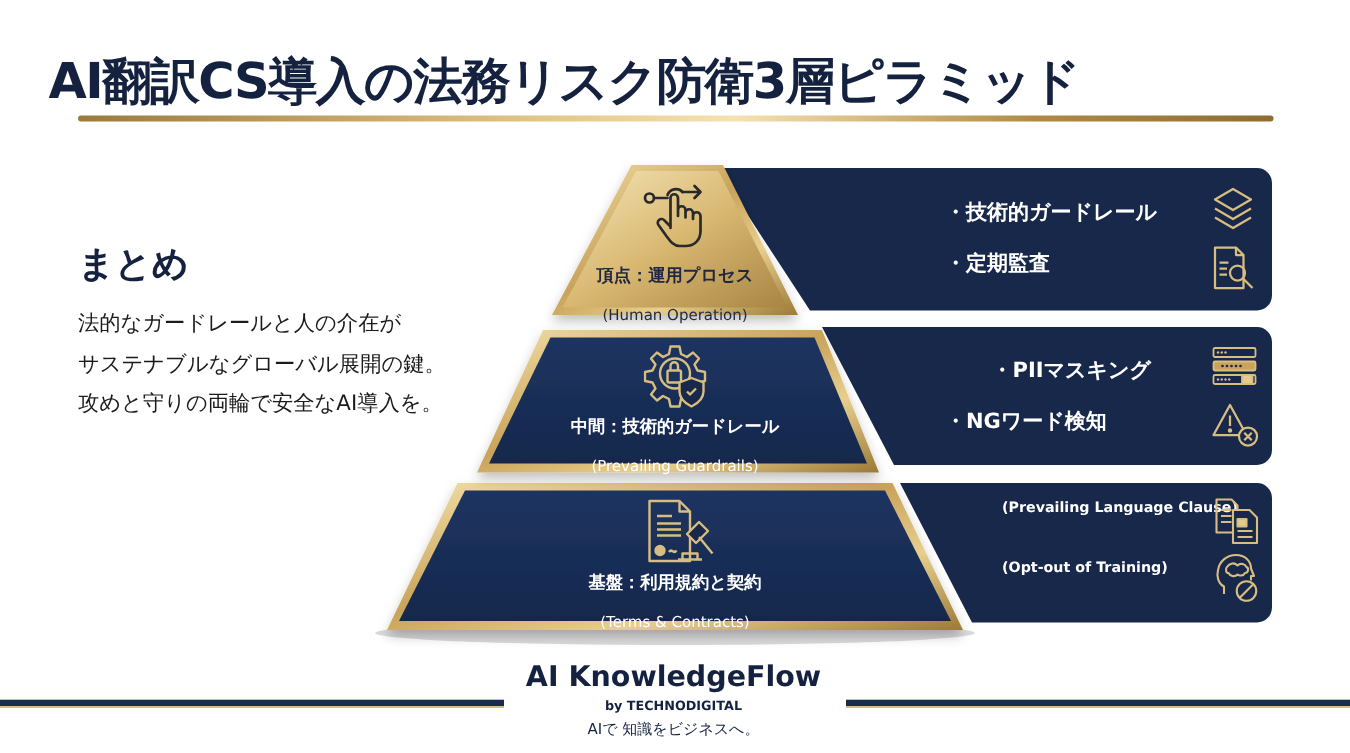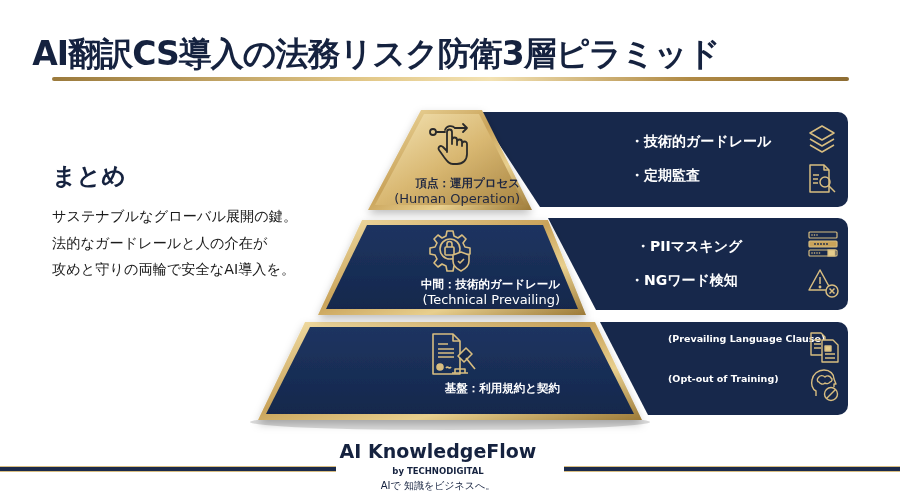--- a/index.html
+++ b/index.html
@@ -4,45 +4,45 @@
 <style>
   *{box-sizing:border-box;margin:0;padding:0}
   html,body{width:900px;height:502px;overflow:hidden;background:#ffffff}
   body{position:relative;font-family:"DejaVu Sans","Liberation Sans",sans-serif;color:#14213d}
   .title{position:absolute;left:0;width:752px;top:34px;text-align:center;font-size:33px;font-weight:bold;color:#15223f;letter-spacing:-1px;line-height:40px}
   .title-rule{position:absolute;left:52px;width:797px;top:77px;height:4px;background:linear-gradient(90deg,#9b7a3c,#e3c98a 40%,#f3e2b3 55%,#b08a45 80%,#8e6d33);border-radius:2px}
   .summary-h{position:absolute;left:52px;top:160px;font-size:24px;font-weight:bold;color:#15223f}
   .summary-body{position:absolute;left:52px;top:203px;font-size:14.2px;line-height:26.5px;color:#1b1b1b;white-space:nowrap}
   .summary-body div{height:26.5px}
   svg.canvas{position:absolute;left:0;top:0}
-  .tier-label{position:absolute;text-align:right;white-space:nowrap}
+  .tier-label{position:absolute;text-align:center;white-space:nowrap}
   .tier-label .jp{font-size:11.5px;font-weight:bold}
-  .tier-label .en{font-size:13px;margin-top:0}
+  .tier-label .en{font-size:10px;margin-top:14px}
   .tier-top .jp,.tier-top .en{color:#1f2741}
   .tier-mid .jp,.tier-mid .en,.tier-bot .jp,.tier-bot .en{color:#ffffff}
   .panel-item{position:absolute;color:#fff;font-weight:bold;font-size:14px;white-space:nowrap}
   .panel-item .sub{display:block;font-size:9.5px;font-weight:bold;margin-left:14px;margin-top:1px}
   .panel-item.big{font-size:15px}
   .icon{position:absolute}
-  .brand{position:absolute;left:4px;width:868px;text-align:center}
+  .brand{position:absolute;left:15px;width:868px;text-align:center}
   .brand-name{top:440px;font-size:19px;font-weight:bold;color:#15223f}
   .brand-by{top:466px;font-size:8.5px;font-weight:bold;color:#15223f}
   .brand-tag{top:479px;font-size:10px;color:#15223f}
   .foot-rule{position:absolute;top:466px;height:6px;background:linear-gradient(180deg,#d7bd82 0 1px,#1b2a4a 1px 5px,#d7bd82 5px)}
 </style>
 </head>
 <body>
 
 <div class="title">AI翻訳CS導入の法務リスク防衛3層ピラミッド</div>
 <div class="title-rule"></div>
 
 <div class="summary-h">まとめ</div>
 <div class="summary-body">
+  <div>法的なガードレールと人の介在が</div>
   <div>サステナブルなグローバル展開の鍵。</div>
-  <div>法的なガードレールと人の介在が</div>
   <div>攻めと守りの両輪で安全なAI導入を。</div>
 </div>
 
 <svg class="canvas" width="900" height="502" viewBox="0 0 900 502">
   <defs>
     <linearGradient id="goldG" x1="0" y1="0" x2="1" y2="1">
       <stop offset="0" stop-color="#f3e0a8"></stop>
         <stop offset="0.45" stop-color="#c9a35a"></stop>
       <stop offset="0.7" stop-color="#e8cf8e"></stop>
         <stop offset="1" stop-color="#9c7a38"></stop>
@@ -121,29 +121,30 @@
     <path d="M22 41 h16 M25 41 v-4 h10 v4"></path>
   </g>
 </svg>
 
 <div class="tier-label tier-top" style="left:380px;width:140px;top:176px">
   <div class="jp">頂点：運用プロセス</div>
   <div class="en">(Human Operation)</div>
 </div>
 <div class="tier-label tier-mid" style="left:340px;width:220px;top:277px">
   <div class="jp">中間：技術的ガードレール</div>
-  <div class="en">(Technical Prevailing)</div>
+  <div class="en">(Prevailing Guardrails)</div>
 </div>
 <div class="tier-label tier-bot" style="left:340px;width:220px;top:381px">
   <div class="jp">基盤：利用規約と契約</div>
+  <div class="en">(Terms &amp; Contracts)</div>
 </div>
 
 <div class="panel-item" style="left:630px;top:133px">・技術的ガードレール</div>
 <div class="panel-item" style="left:630px;top:167px">・定期監査</div>
-<div class="panel-item" style="left:636px;top:238px">・PIIマスキング</div>
+<div class="panel-item" style="left:661px;top:238px">・PIIマスキング</div>
 <div class="panel-item" style="left:630px;top:272px">・NGワード検知</div>
 <div class="panel-item big" style="left:654px;top:332px">
   <span class="sub">(Prevailing Language Clause)</span>
 </div>
 <div class="panel-item big" style="left:654px;top:372px">
   <span class="sub">(Opt-out of Training)</span>
 </div>
 
 <svg class="icon" style="left:808px;top:124px" width="28" height="30" viewBox="0 0 28 30">
   <g fill="none" stroke="#d8bd80" stroke-width="1.5" stroke-linejoin="round">

